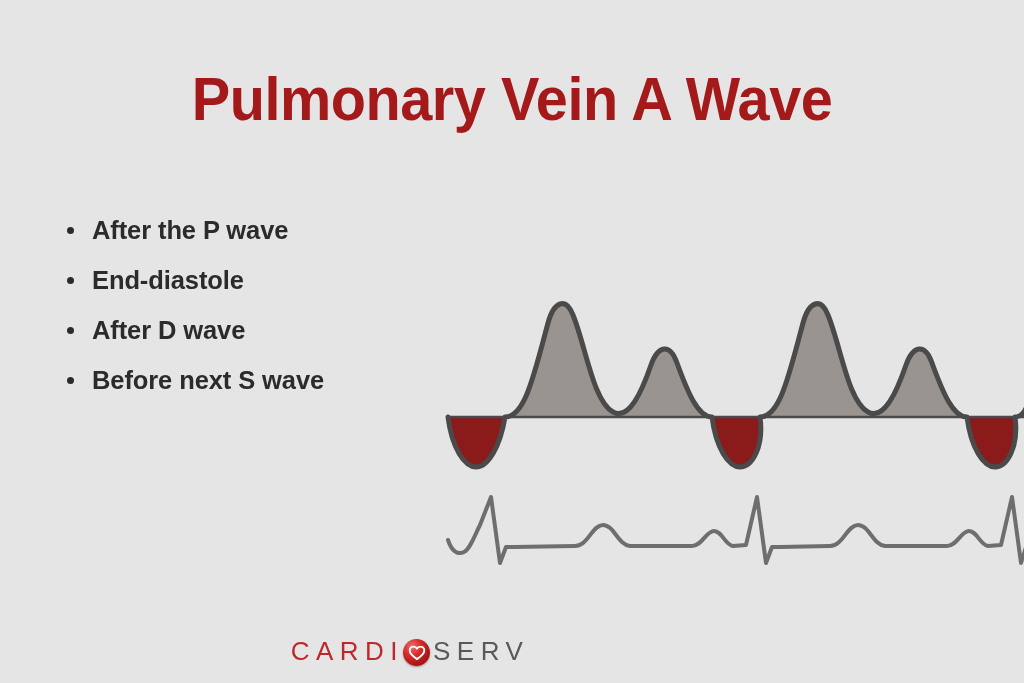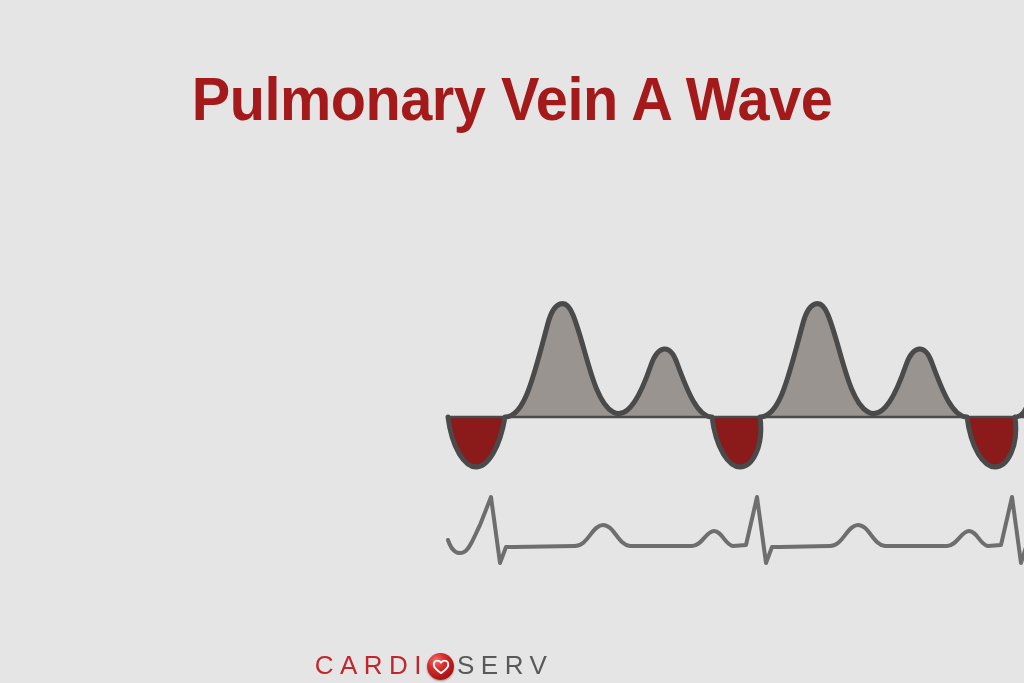--- a/index.html
+++ b/index.html
@@ -85,23 +85,22 @@
   }
 
   
   .logo {
     position: absolute;
     left: 0;
     top: 638px;
     width: 820px;
     height: 42px;
     display: flex;
-    align-items: flex-end;
+    align-items: flex-start;
     justify-content: center;
-    padding-left: 24px;
   }
   .logo-text {
     font-family: "Liberation Sans", "DejaVu Sans", sans-serif;
     font-size: 26px;
     font-weight: normal;
     letter-spacing: 6.5px;
     line-height: 1;
     display: inline-block;
   }
   .logo-cardi { color: #C0272D; }
@@ -125,20 +124,26 @@
     transform: translate(-50%, -50%);
   }
 </style>
 </head>
 <body>
 
 <div class="slide">
 
   <div class="title">Pulmonary Vein A Wave</div>
 
+  <ul class="bullets">
+    <li>After the P wave</li>
+    <li>End-diastole</li>
+    <li>After D wave</li>
+    <li>Before next S wave</li>
+  </ul>
 
   <div class="figure">
     <svg width="600" height="360" viewBox="0 0 600 360" xmlns="http://www.w3.org/2000/svg">
 
       <g>
         <path fill="#9A9490" stroke="none" d="M 75,192
                  C 95,192 104,150 118,98
                  C 124,76 136,72 143,90
                  C 156,122 163,176 183,187
                  C 199,196 212,166 221,140

